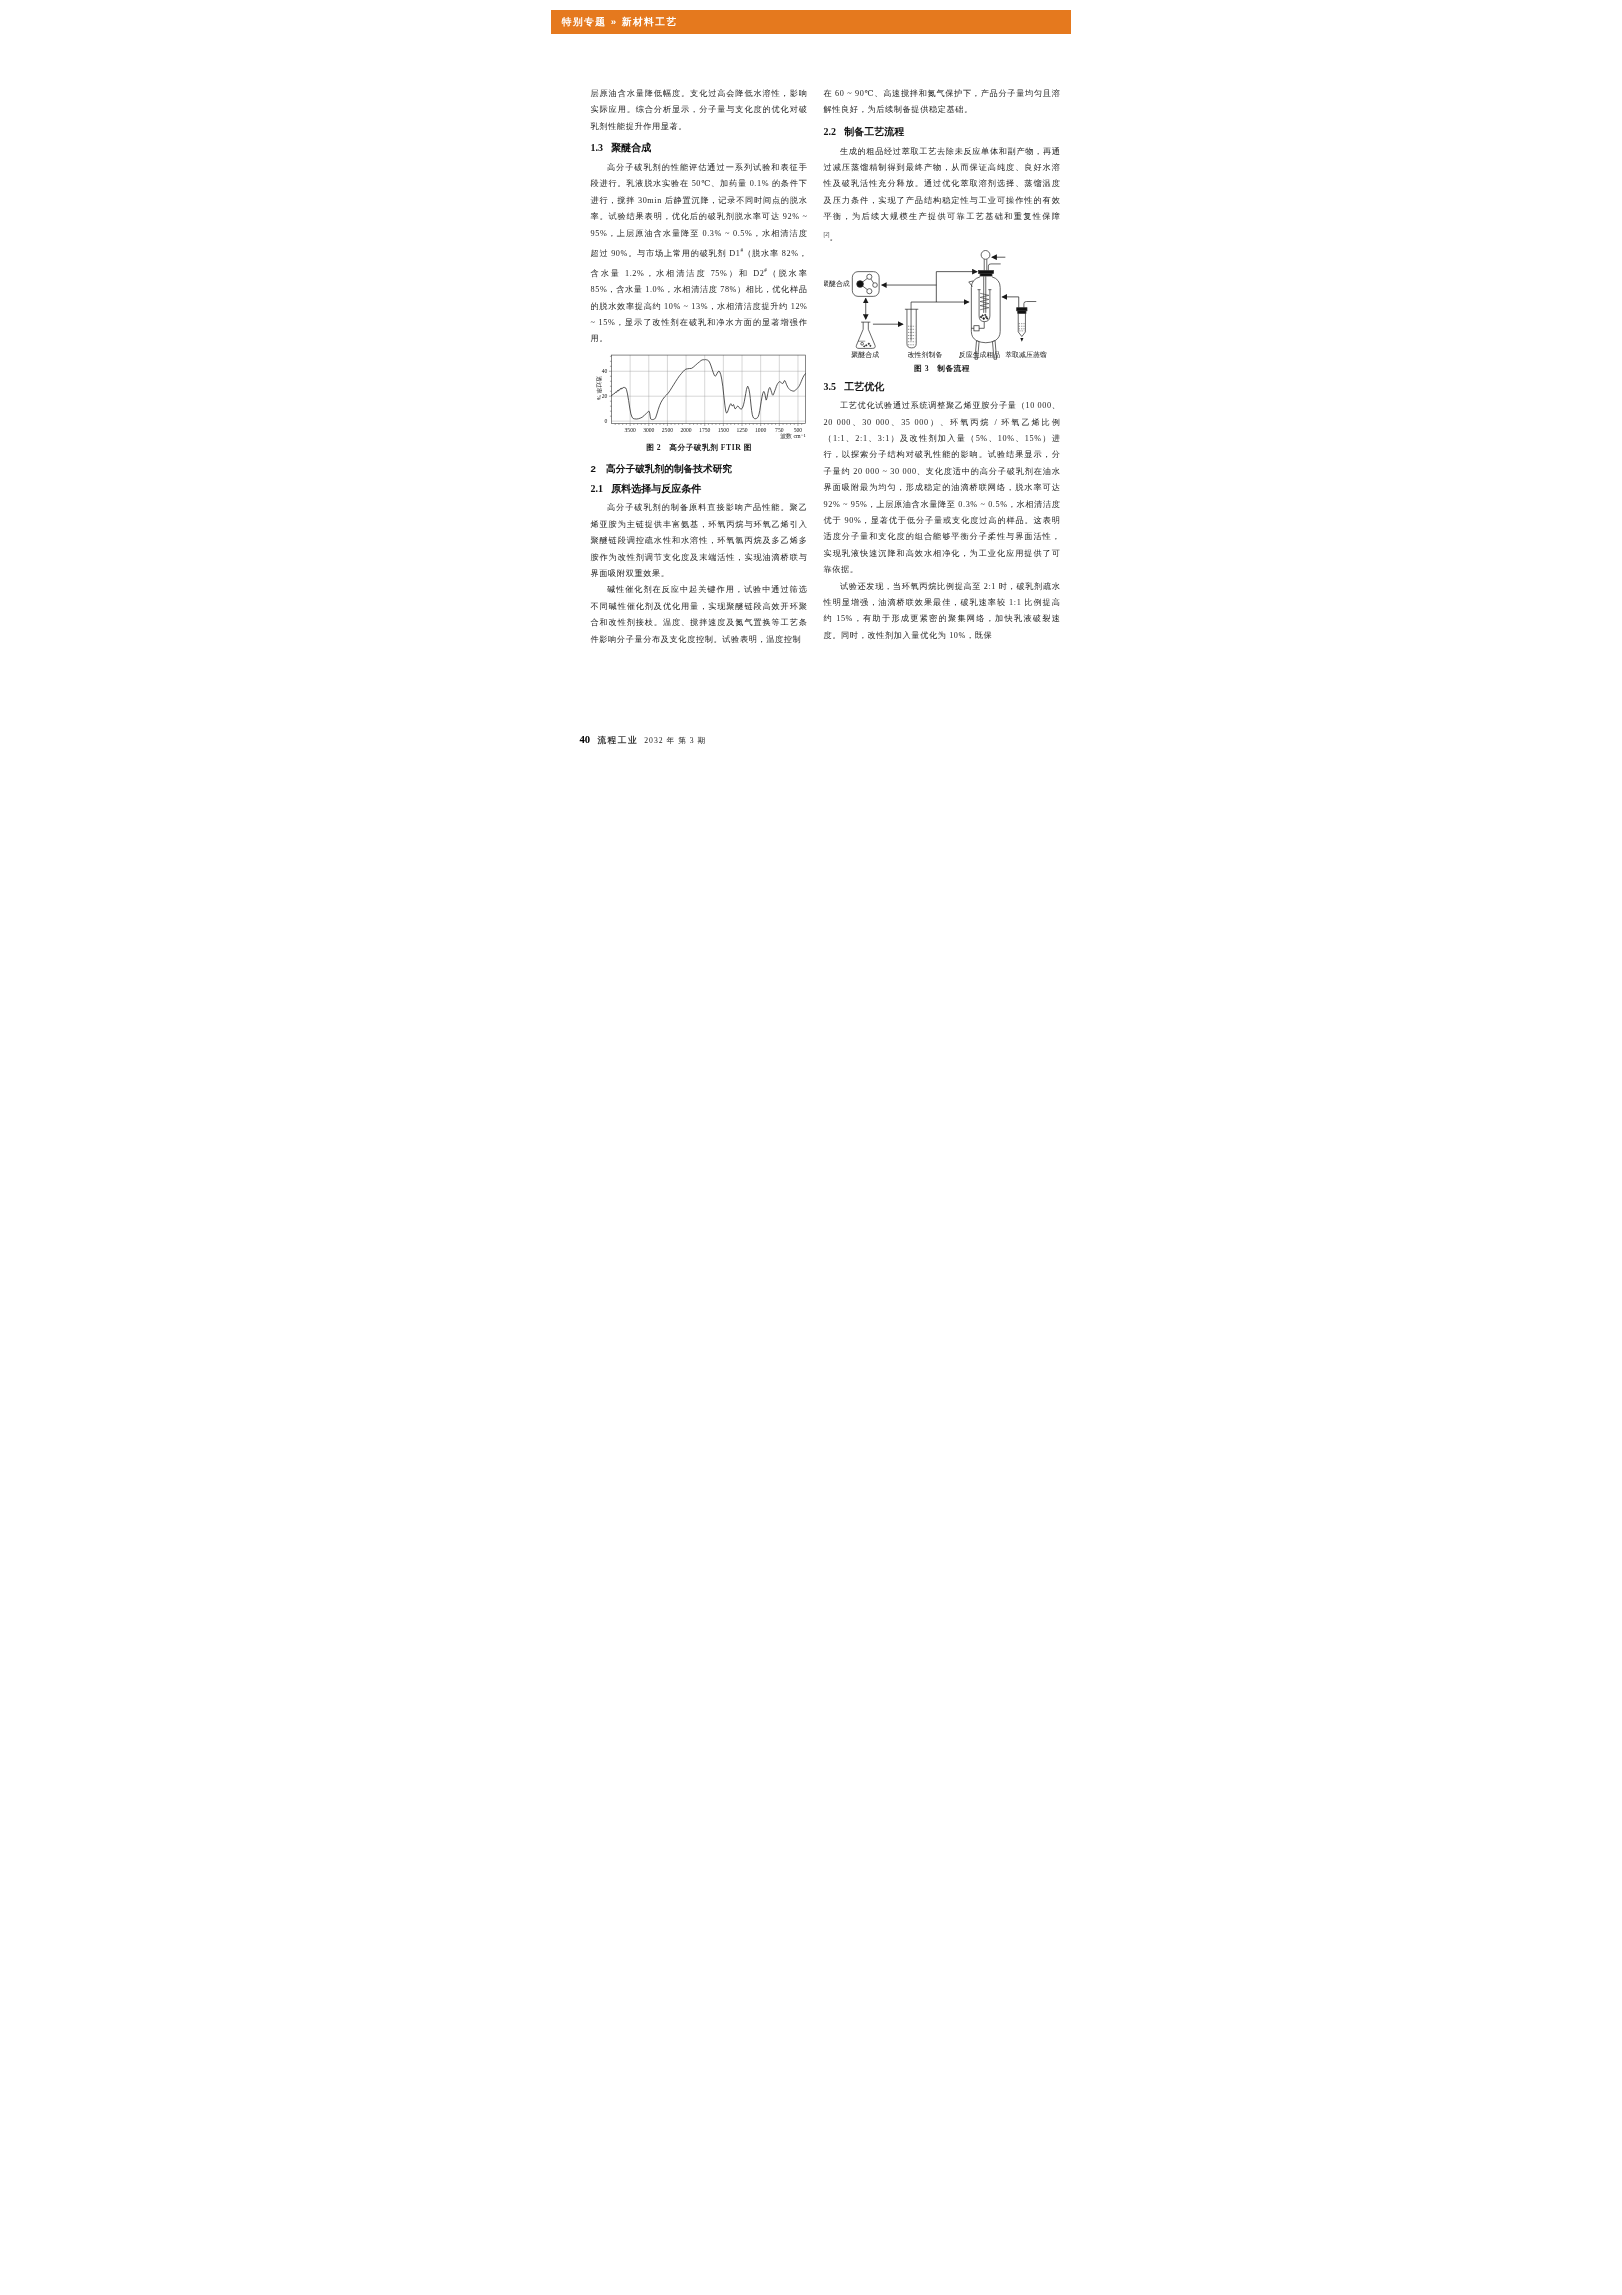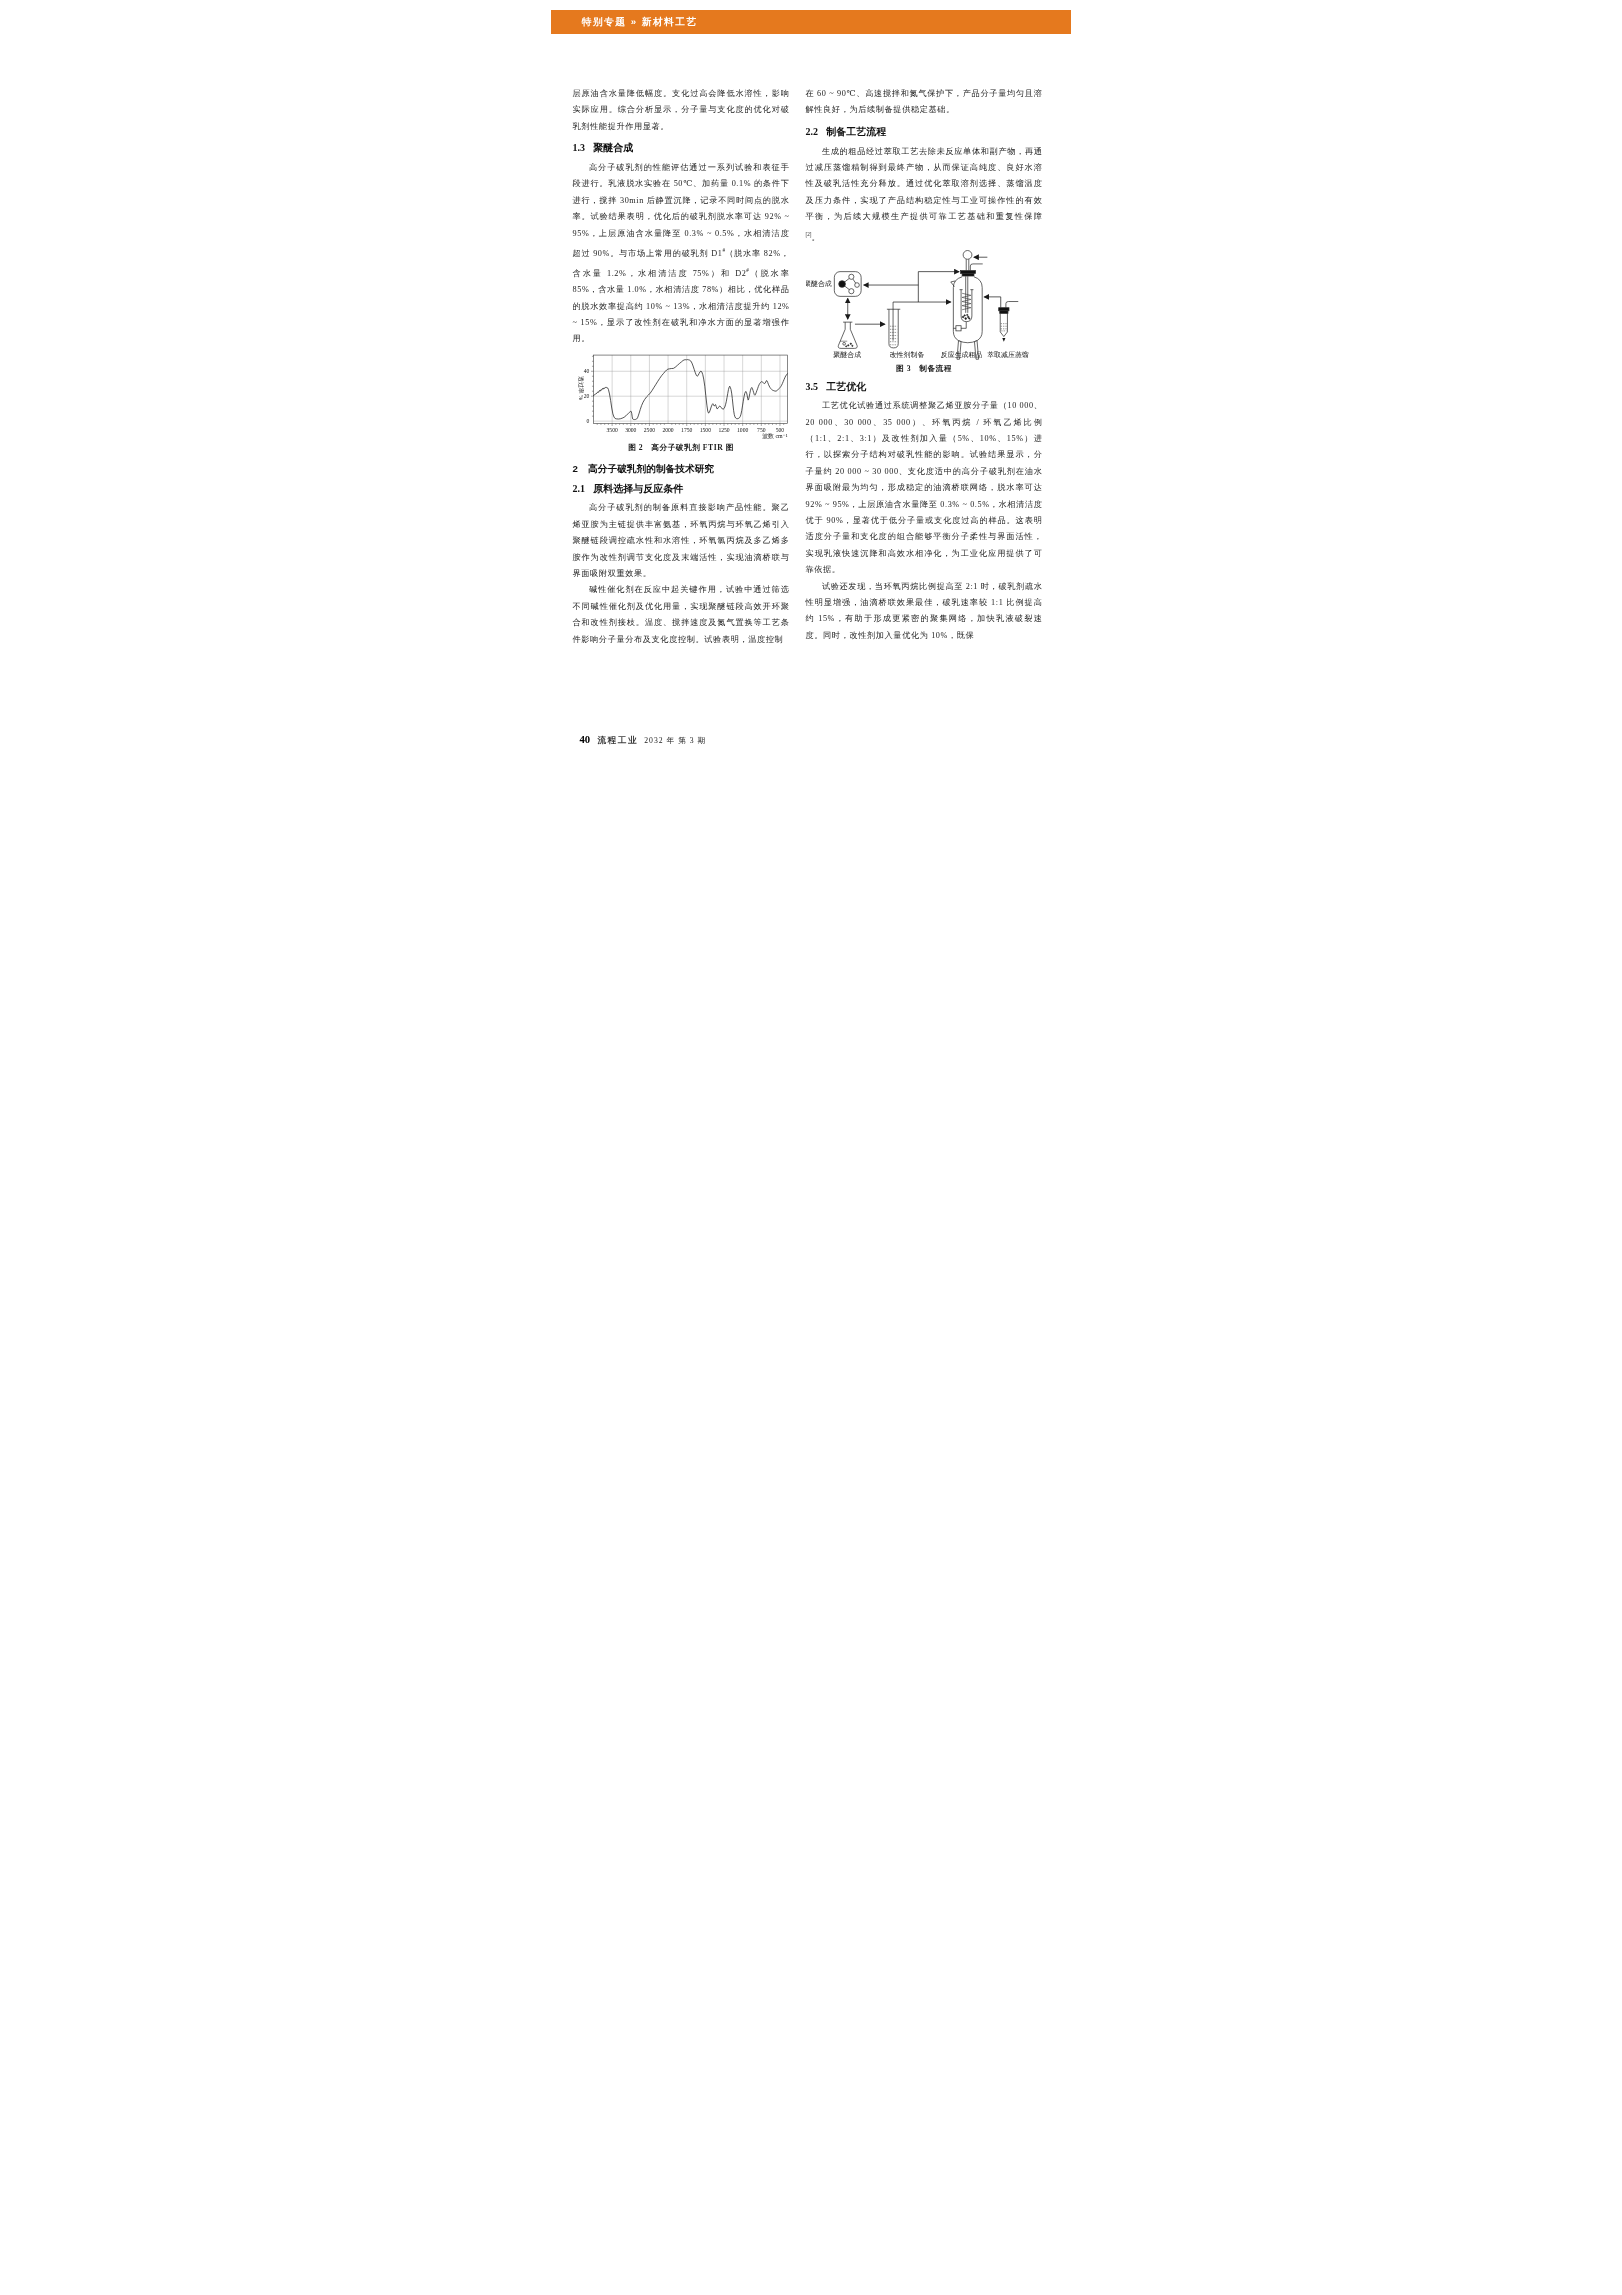--- a/index.html
+++ b/index.html
@@ -9,29 +9,29 @@
     margin:0 auto;
     background:#ffffff;
     overflow:hidden;
     font-family:"Liberation Serif","DejaVu Serif",serif;
     color:#1c1c1c;
   }
   .header-bar{
     position:absolute;left:10.2px;top:10.2px;right:10.7px;height:24px;
     background:#e5791e;
     display:flex;align-items:center;
-    padding-left:31px;box-sizing:border-box;
+    padding-left:11px;box-sizing:border-box;
   }
   .header-title{
     color:#ffffff;
     font-family:"Liberation Sans","DejaVu Sans",sans-serif;
     font-weight:bold;font-size:9.7px;letter-spacing:1.5px;
   }
   .content{
-    position:absolute;top:86px;left:32px;
+    position:absolute;top:86px;left:50px;
     display:flex;
   }
   .col{display:block;}
   .col-left{width:217px;margin-right:16px;}
   .col-right{width:237px;}
   p.body-text{
     margin:0;font-size:8.2px;line-height:16.4px;letter-spacing:0.6px;
     text-align:justify;text-indent:2em;
   }
   p.cont{text-indent:0;}

